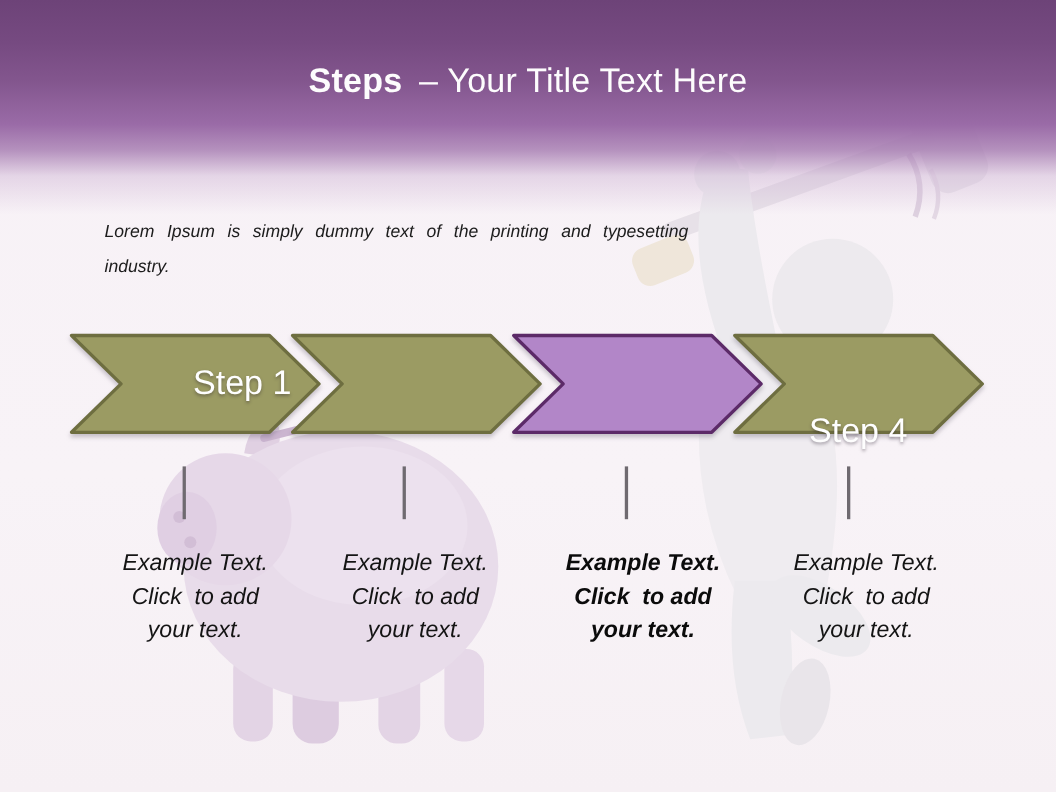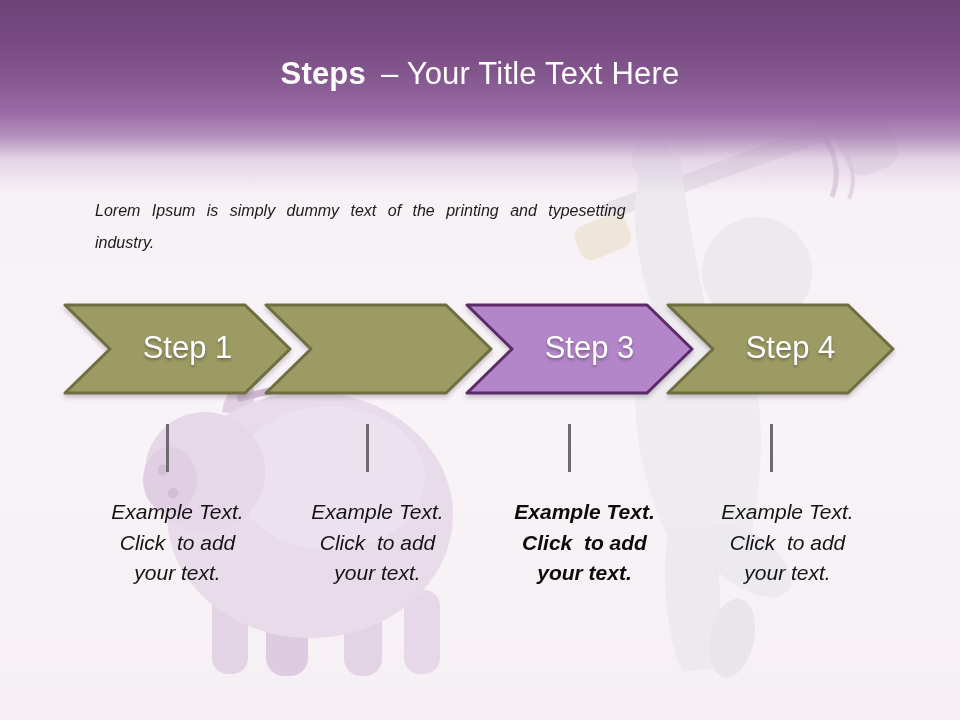--- a/index.html
+++ b/index.html
@@ -31,40 +31,40 @@
     word-spacing:7px; white-space:pre-wrap; margin:0;
   }
   
   .chevron-layer { position:absolute; left:0; top:0; width:960px; height:720px; z-index:3; }
   .chevron {
     fill:#9b9b63; stroke:#6e6e40; stroke-width:3; stroke-linejoin:round;
     filter:drop-shadow(0 3px 2px rgba(70,60,80,0.28));
   }
   .chevron.highlight { fill:#b286c8; stroke:#5c2a68; }
   .step-label {
-    position:absolute; top:330px; width:155px; text-align:center; z-index:4;
+    position:absolute; top:330px; width:155px; text-align:right; z-index:4;
     color:#fefefe; font-size:31px; text-shadow:0 2px 3px rgba(40,30,45,0.40);
     white-space:nowrap;
   }
   
   .tick {
     position:absolute; top:424px; width:3px; height:48px;
     background:#6f6a70; z-index:4;
   }
   
   .desc {
     position:absolute; top:497px; width:175px; z-index:4;
     font-style:italic; font-size:21px; line-height:30.5px; color:#141414;
     white-space:pre-wrap;
     text-align:center;
   }
   .desc.highlight { font-weight:bold; color:#0b0b0b; }
   
   .pos-label-0 { left:110px; } .pos-label-1 { left:311px; }
-  .pos-label-2 { left:512px; } .pos-label-3 { left:713px; }
+  .pos-label-2 { left:512px; } .pos-label-3 { left:670px;margin-top:44px; }
   .pos-tick-0 { left:166px; } .pos-tick-1 { left:366px; }
   .pos-tick-2 { left:568px; } .pos-tick-3 { left:770px; }
   .pos-desc-0 { left:90px; } .pos-desc-1 { left:290px; }
   .pos-desc-2 { left:497px; } .pos-desc-3 { left:700px; }
 </style>
 </head>
 <body>
 
 <div class="slide">
 
@@ -113,21 +113,20 @@
 industry.</p>
 
   <svg class="chevron-layer" viewBox="0 0 960 720" xmlns="http://www.w3.org/2000/svg">
     <polygon class="chevron" points="65,305 245,305 290,349 245,393 65,393 110,349"></polygon>
     <polygon class="chevron" points="266,305 446,305 491,349 446,393 266,393 311,349"></polygon>
     <polygon class="chevron highlight" points="467,305 647,305 692,349 647,393 467,393 512,349"></polygon>
     <polygon class="chevron" points="668,305 848,305 893,349 848,393 668,393 713,349"></polygon>
   </svg>
 
   <div class="step-label pos-label-0">Step 1</div>
-  <div class="step-label pos-label-2 highlight">Step 3</div>
   <div class="step-label pos-label-3">Step 4</div>
 
   <div class="tick pos-tick-0"></div>
   <div class="tick pos-tick-1"></div>
   <div class="tick pos-tick-2"></div>
   <div class="tick pos-tick-3"></div>
 
   <div class="desc pos-desc-0">Example Text.
 Click  to add
 your text.</div>

